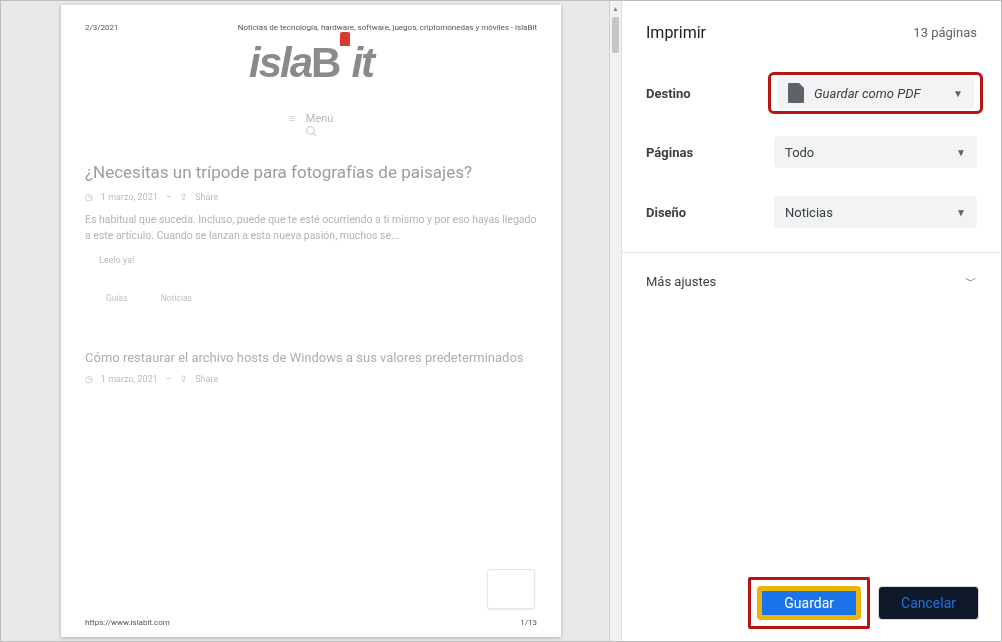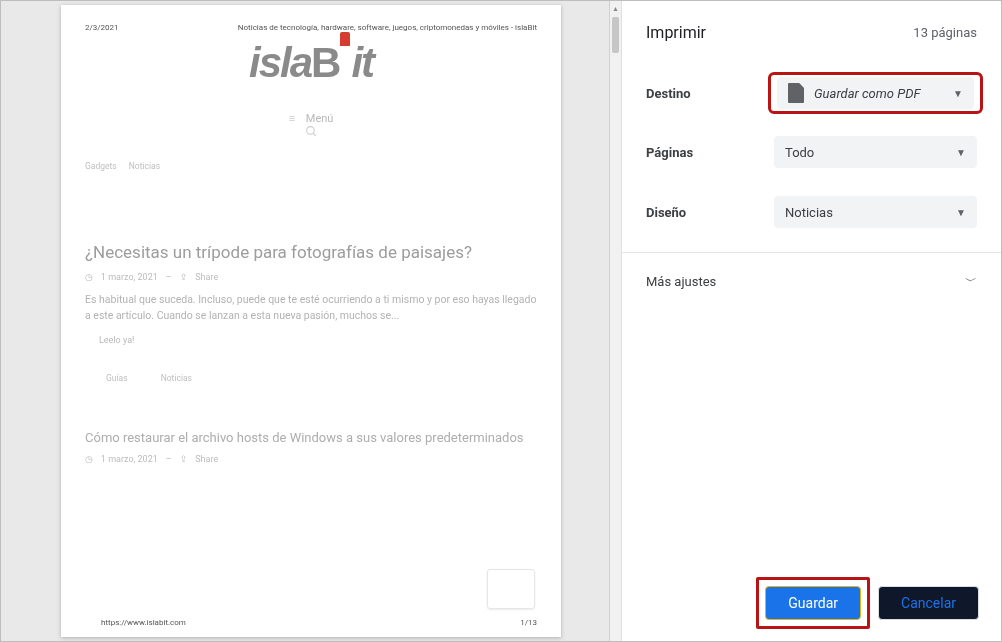--- a/index.html
+++ b/index.html
@@ -125,21 +125,21 @@
     font-size: 13px; font-weight: 400; color: #aeaeae; line-height:1.4;
     margin-bottom: 6px;
   }
   .captcha {
     position: absolute; right: 26px; bottom: 28px;
     width: 48px; height: 40px; border: 1px solid #e6e6e6; border-radius: 3px;
     box-shadow: 0 1px 2px rgba(0,0,0,.08);
   }
   .page-footer {
     position: absolute;
-    left: 40px; right: 24px; bottom: 10px;
+    left: 24px; right: 24px; bottom: 10px;
     display: flex; justify-content: space-between;
     font-size: 8px; color: #555;
   }
 
   
   .dialog {
     flex: 1;
     display: flex;
     flex-direction: column;
     background: #fff;
@@ -206,21 +206,21 @@
     gap: 14px;
     padding: 14px 22px 18px 22px;
   }
   .btn {
     height: 34px; padding: 0 22px;
     border-radius: 4px; font-size: 14px;
     display:flex; align-items:center; justify-content:center;
     cursor:pointer; user-select:none;
   }
   .btn-primary {
-    background: #1a73e8; color:#fff; border: 1px solid #eab308;
+    background: #1a73e8; color:#fff; border: 5px solid #eab308;
   }
   .btn-secondary {
     background: #0f172a; color:#1a73e8; border:1px solid #dadce0;
   }
   .footer-highlight {
     border: 3px solid #b81414; border-radius:2px; padding:6px; margin:-6px;
   }
 </style>
 </head>
 <body>
@@ -247,24 +247,20 @@
           <span>Menú</span>
         </span>
         <span class="search-glyph">
           <svg width="13" height="13" viewBox="0 0 24 24" fill="none" stroke="#ccc" stroke-width="2">
               <circle cx="10" cy="10" r="7"></circle>
               <line x1="20" y1="20" x2="15" y2="15"></line>
             </svg>
         </span>
       </div>
 
-      <div class="tags">
-        <span>Gadgets</span>
-        <span>Noticias</span>
-      </div>
 
       <div class="article">
         <h2>¿Necesitas un trípode para fotografías de paisajes?</h2>
         <div class="meta">
           <span>◷</span>
           <span>1 marzo, 2021</span>
           <span>–</span>
           <span>⇪</span>
           <span>Share</span>
         </div>

